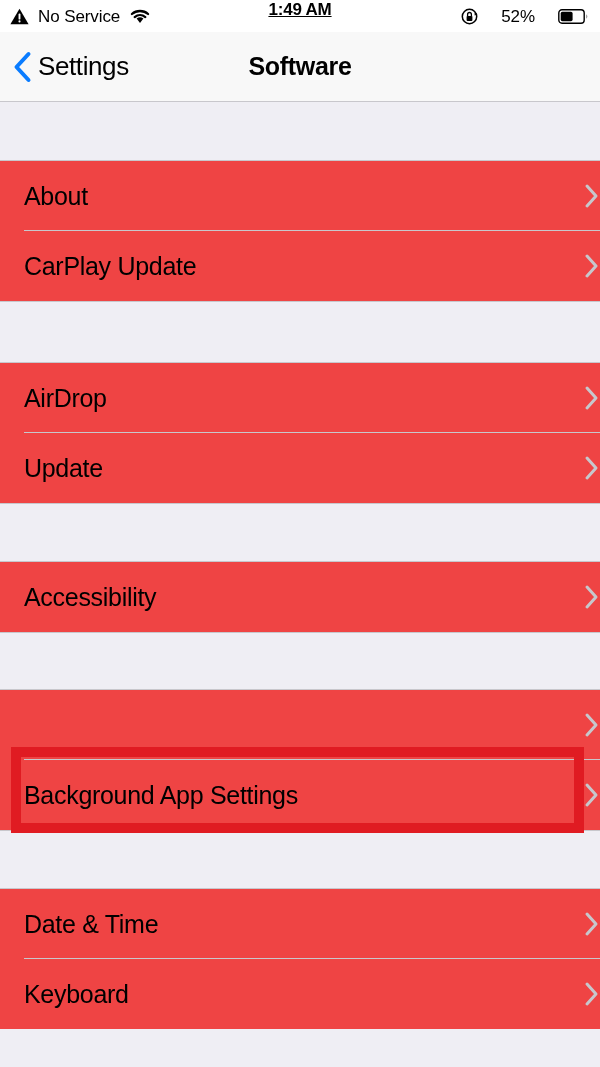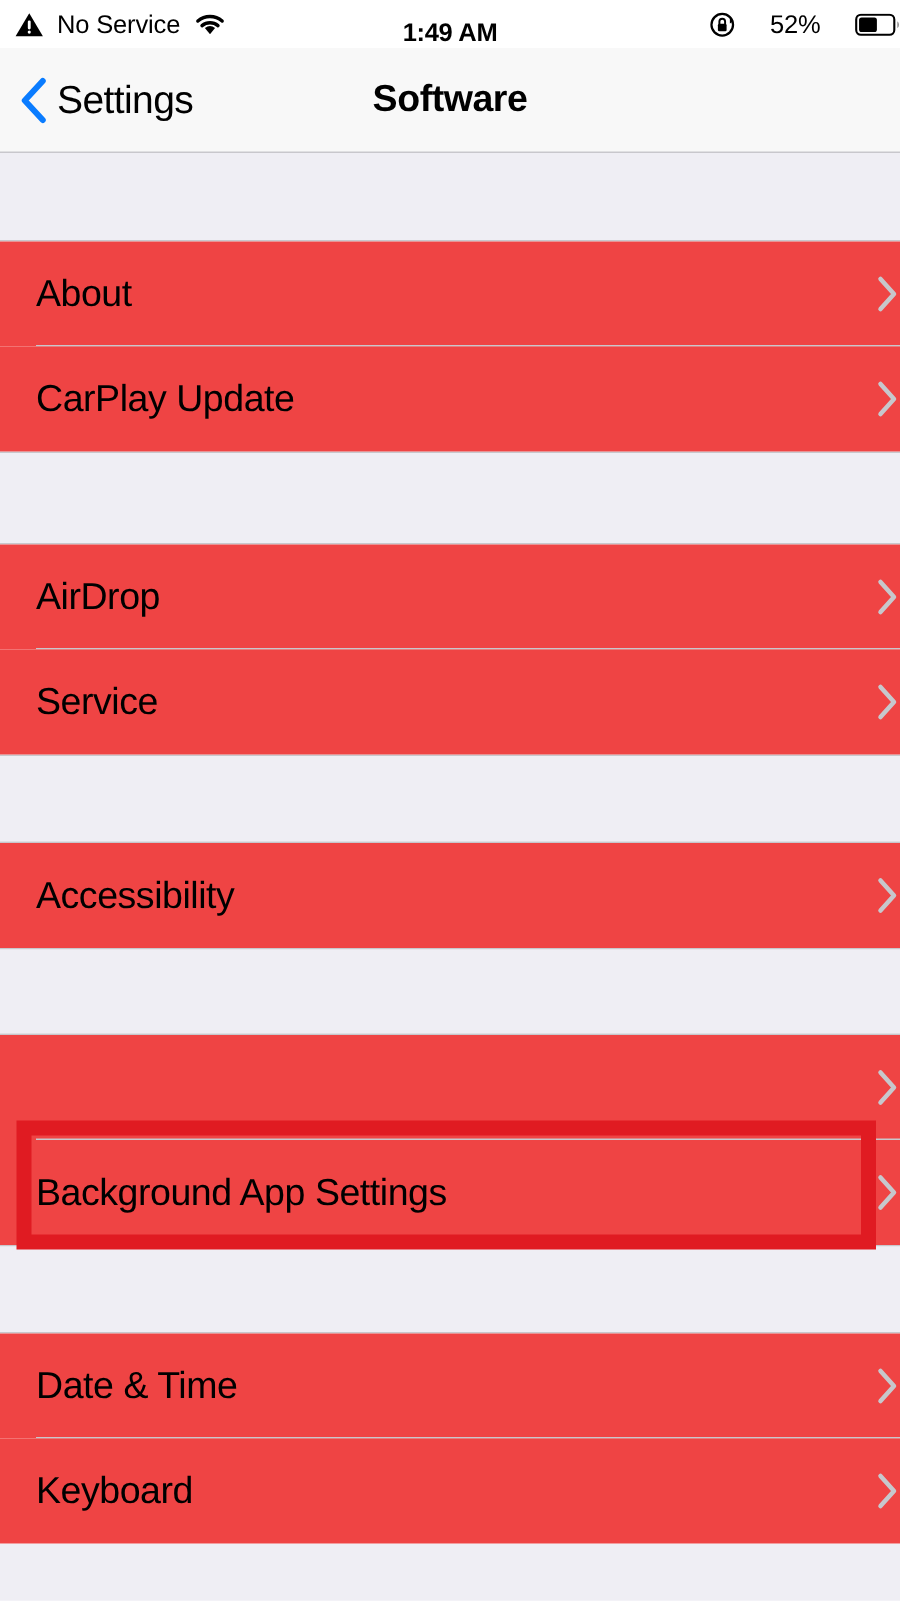--- a/index.html
+++ b/index.html
@@ -9,29 +9,30 @@
     background:#ffffff;
     overflow:hidden;
     position:relative;
   }
   .screen { width:600px; height:1067px; position:relative; background:#efeef4; }
 
   
   .statusbar {
     height:32px; background:#ffffff;
     display:flex; align-items:center;
-    padding:0 0 0 10px;
+    padding:0 12px 0 10px;
     position:relative;
   }
   .sb-left  { display:flex; align-items:center; gap:9px; }
   .sb-right { display:flex; align-items:center; gap:23px; margin-left:auto; }
   .sb-center {
     position:absolute; left:0; right:0; top:0; bottom:0;
-    display:flex; align-items:flex-end; justify-content:center;
+    display:flex; align-items:flex-start; justify-content:center;
     pointer-events:none;
+    text-decoration:underline;
   }
   .sb-text {
     font-size:17px; font-weight:500; color:#000;
     letter-spacing:-0.1px; line-height:1;
   }
   .sb-time { font-size:17px; font-weight:700; color:#000; letter-spacing:-0.2px; }
   .icon-svg { display:block; }
 
   
   .navbar {
@@ -188,21 +189,21 @@
       <div class="row">
         <span class="row-label">AirDrop</span>
         <span class="chev">
           <svg class="chev-svg" width="16" height="26" viewBox="0 0 16 26">
               <path d="M3 3 L12 13 L3 23" stroke="#c7c7cc" stroke-width="3" fill="none" stroke-linecap="round" stroke-linejoin="round"></path>
             </svg>
         </span>
         <span class="sep"></span>
       </div>
       <div class="row">
-        <span class="row-label">Service</span>
+        <span class="row-label">Update</span>
         <span class="chev">
           <svg class="chev-svg" width="16" height="26" viewBox="0 0 16 26">
               <path d="M3 3 L12 13 L3 23" stroke="#c7c7cc" stroke-width="3" fill="none" stroke-linecap="round" stroke-linejoin="round"></path>
             </svg>
         </span>
       </div>
     </div>
 
     <div class="gap g3"></div>
 

